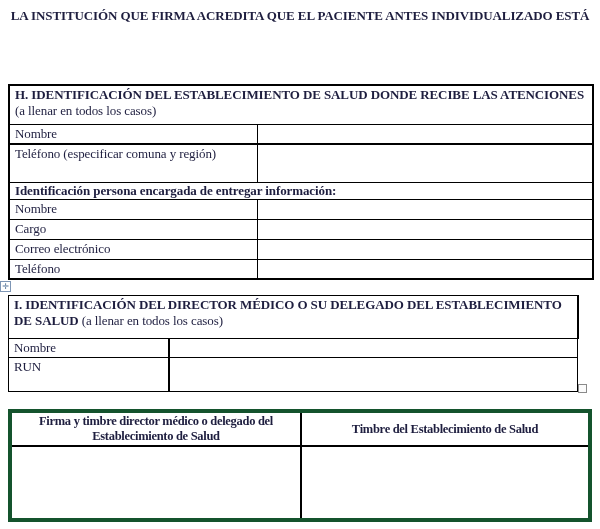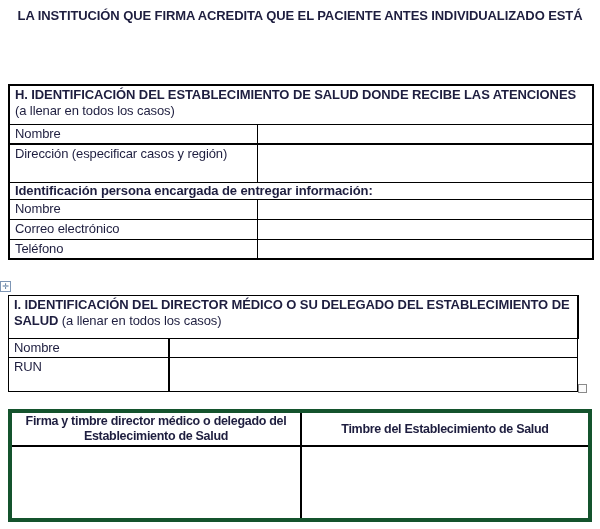--- a/index.html
+++ b/index.html
@@ -1,17 +1,17 @@
 <!DOCTYPE html>
 <html><head>
 <meta charset="utf-8">
 <style>
   html,body{margin:0;padding:0;background:#ffffff;}
   body{width:600px;height:529px;font-family:"Liberation Sans",sans-serif;color:#1e1e3f;}
-  #page{position:relative;width:600px;height:529px;overflow:hidden;background:#ffffff;}
+  #page{position:relative;width:600px;height:529px;overflow:hidden;background:#ffffff;font-family:Liberation Serif, serif;}
 
   .intro{position:absolute;top:7px;left:0;right:0;text-align:center;
          font-weight:bold;font-size:13px;line-height:18.5px;letter-spacing:-0.1px;}
 
   table{border-collapse:collapse;table-layout:fixed;position:absolute;background:#ffffff;padding-left:31px;}
   td{border:1px solid #000;padding:1px 5px;vertical-align:top;
      font-size:13px;line-height:16px;box-sizing:border-box;overflow:hidden;
      color:#1e1e3f;letter-spacing:-0.1px;}
   .b{font-weight:bold;}
 
@@ -53,28 +53,32 @@
       </colgroup>
     <tbody>
         <tr style="height:39px">
       <td colspan="2"><span class="b">H. IDENTIFICACIÓN DEL ESTABLECIMIENTO DE SALUD DONDE RECIBE LAS ATENCIONES</span><span> (a llenar en todos los casos)</span></td>
     </tr>
     <tr style="height:19px" class="thickb">
       <td>Nombre</td>
       <td></td>
     </tr>
     <tr style="height:39px">
-      <td>Dirección (especificar casos y región)</td>
+      <td>Teléfono (especificar comuna y región)</td>
       <td></td>
     </tr>
     <tr style="height:17px" class="sub">
       <td colspan="2">Identificación persona encargada de entregar información:</td>
     </tr>
     <tr style="height:20px">
       <td>Nombre</td>
+      <td></td>
+    </tr>
+    <tr style="height:20px">
+      <td>Cargo</td>
       <td></td>
     </tr>
     <tr style="height:20px">
       <td>Correo electrónico</td>
       <td></td>
     </tr>
     <tr style="height:19px">
       <td>Teléfono</td>
       <td></td>
     </tr>

